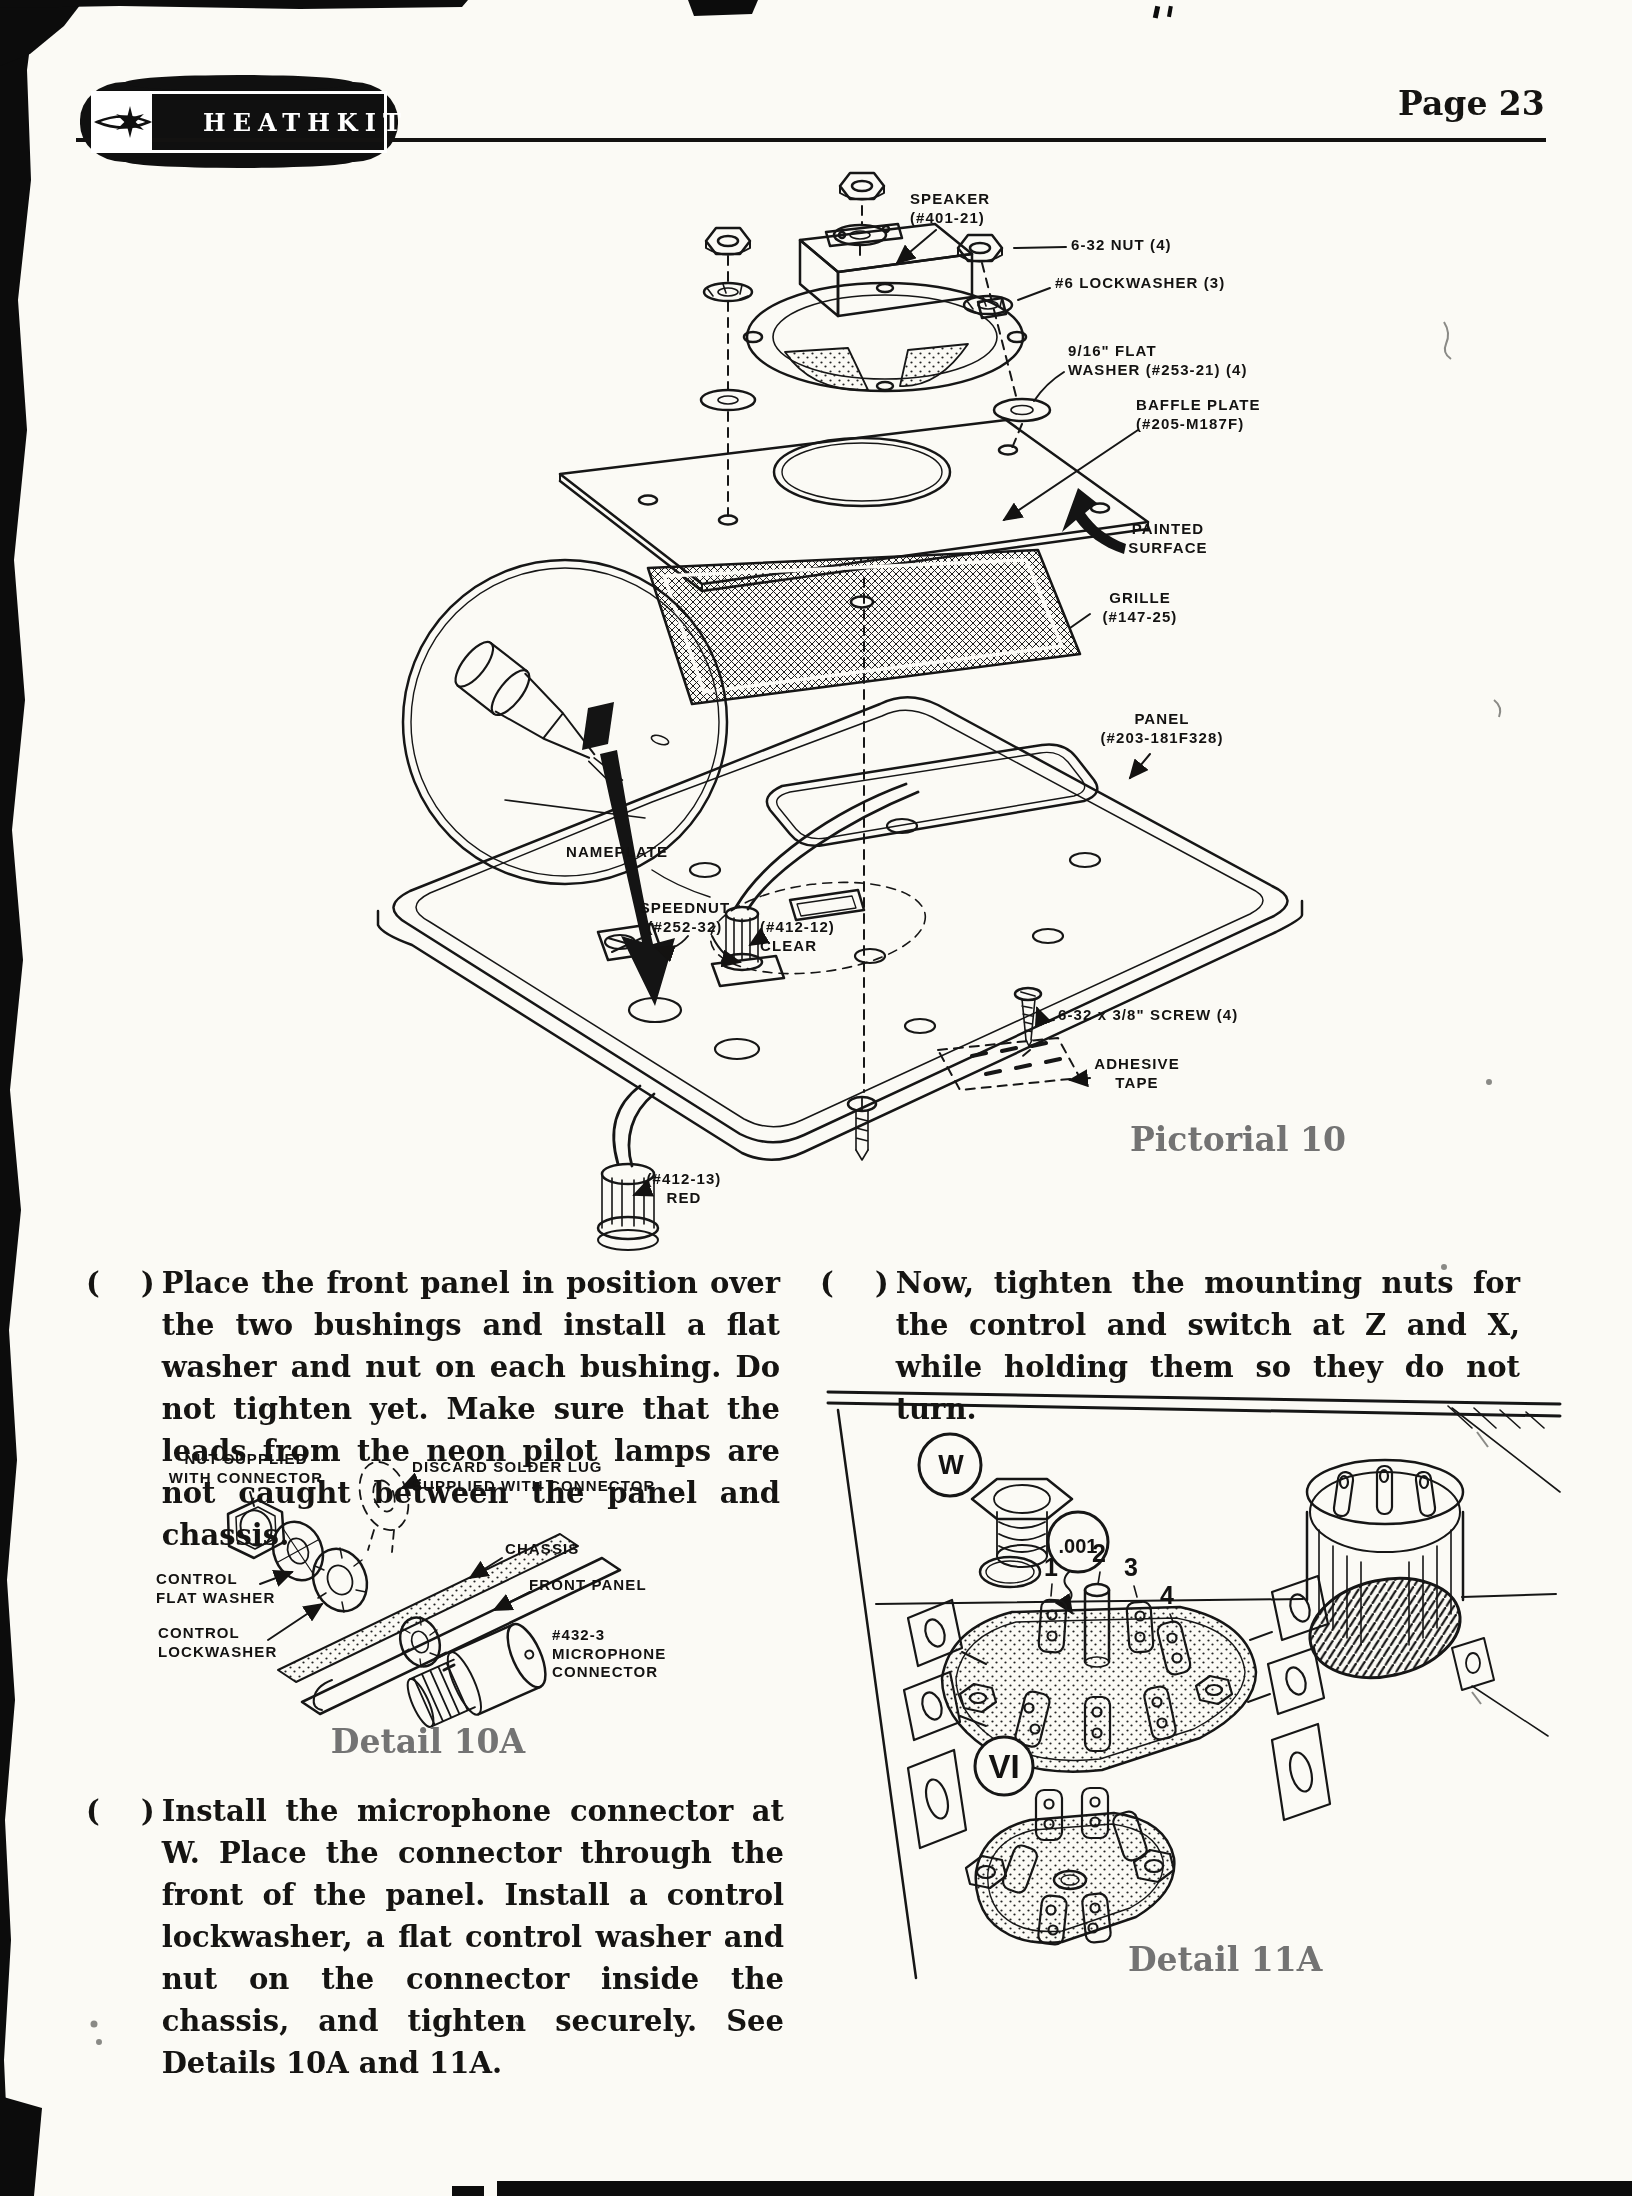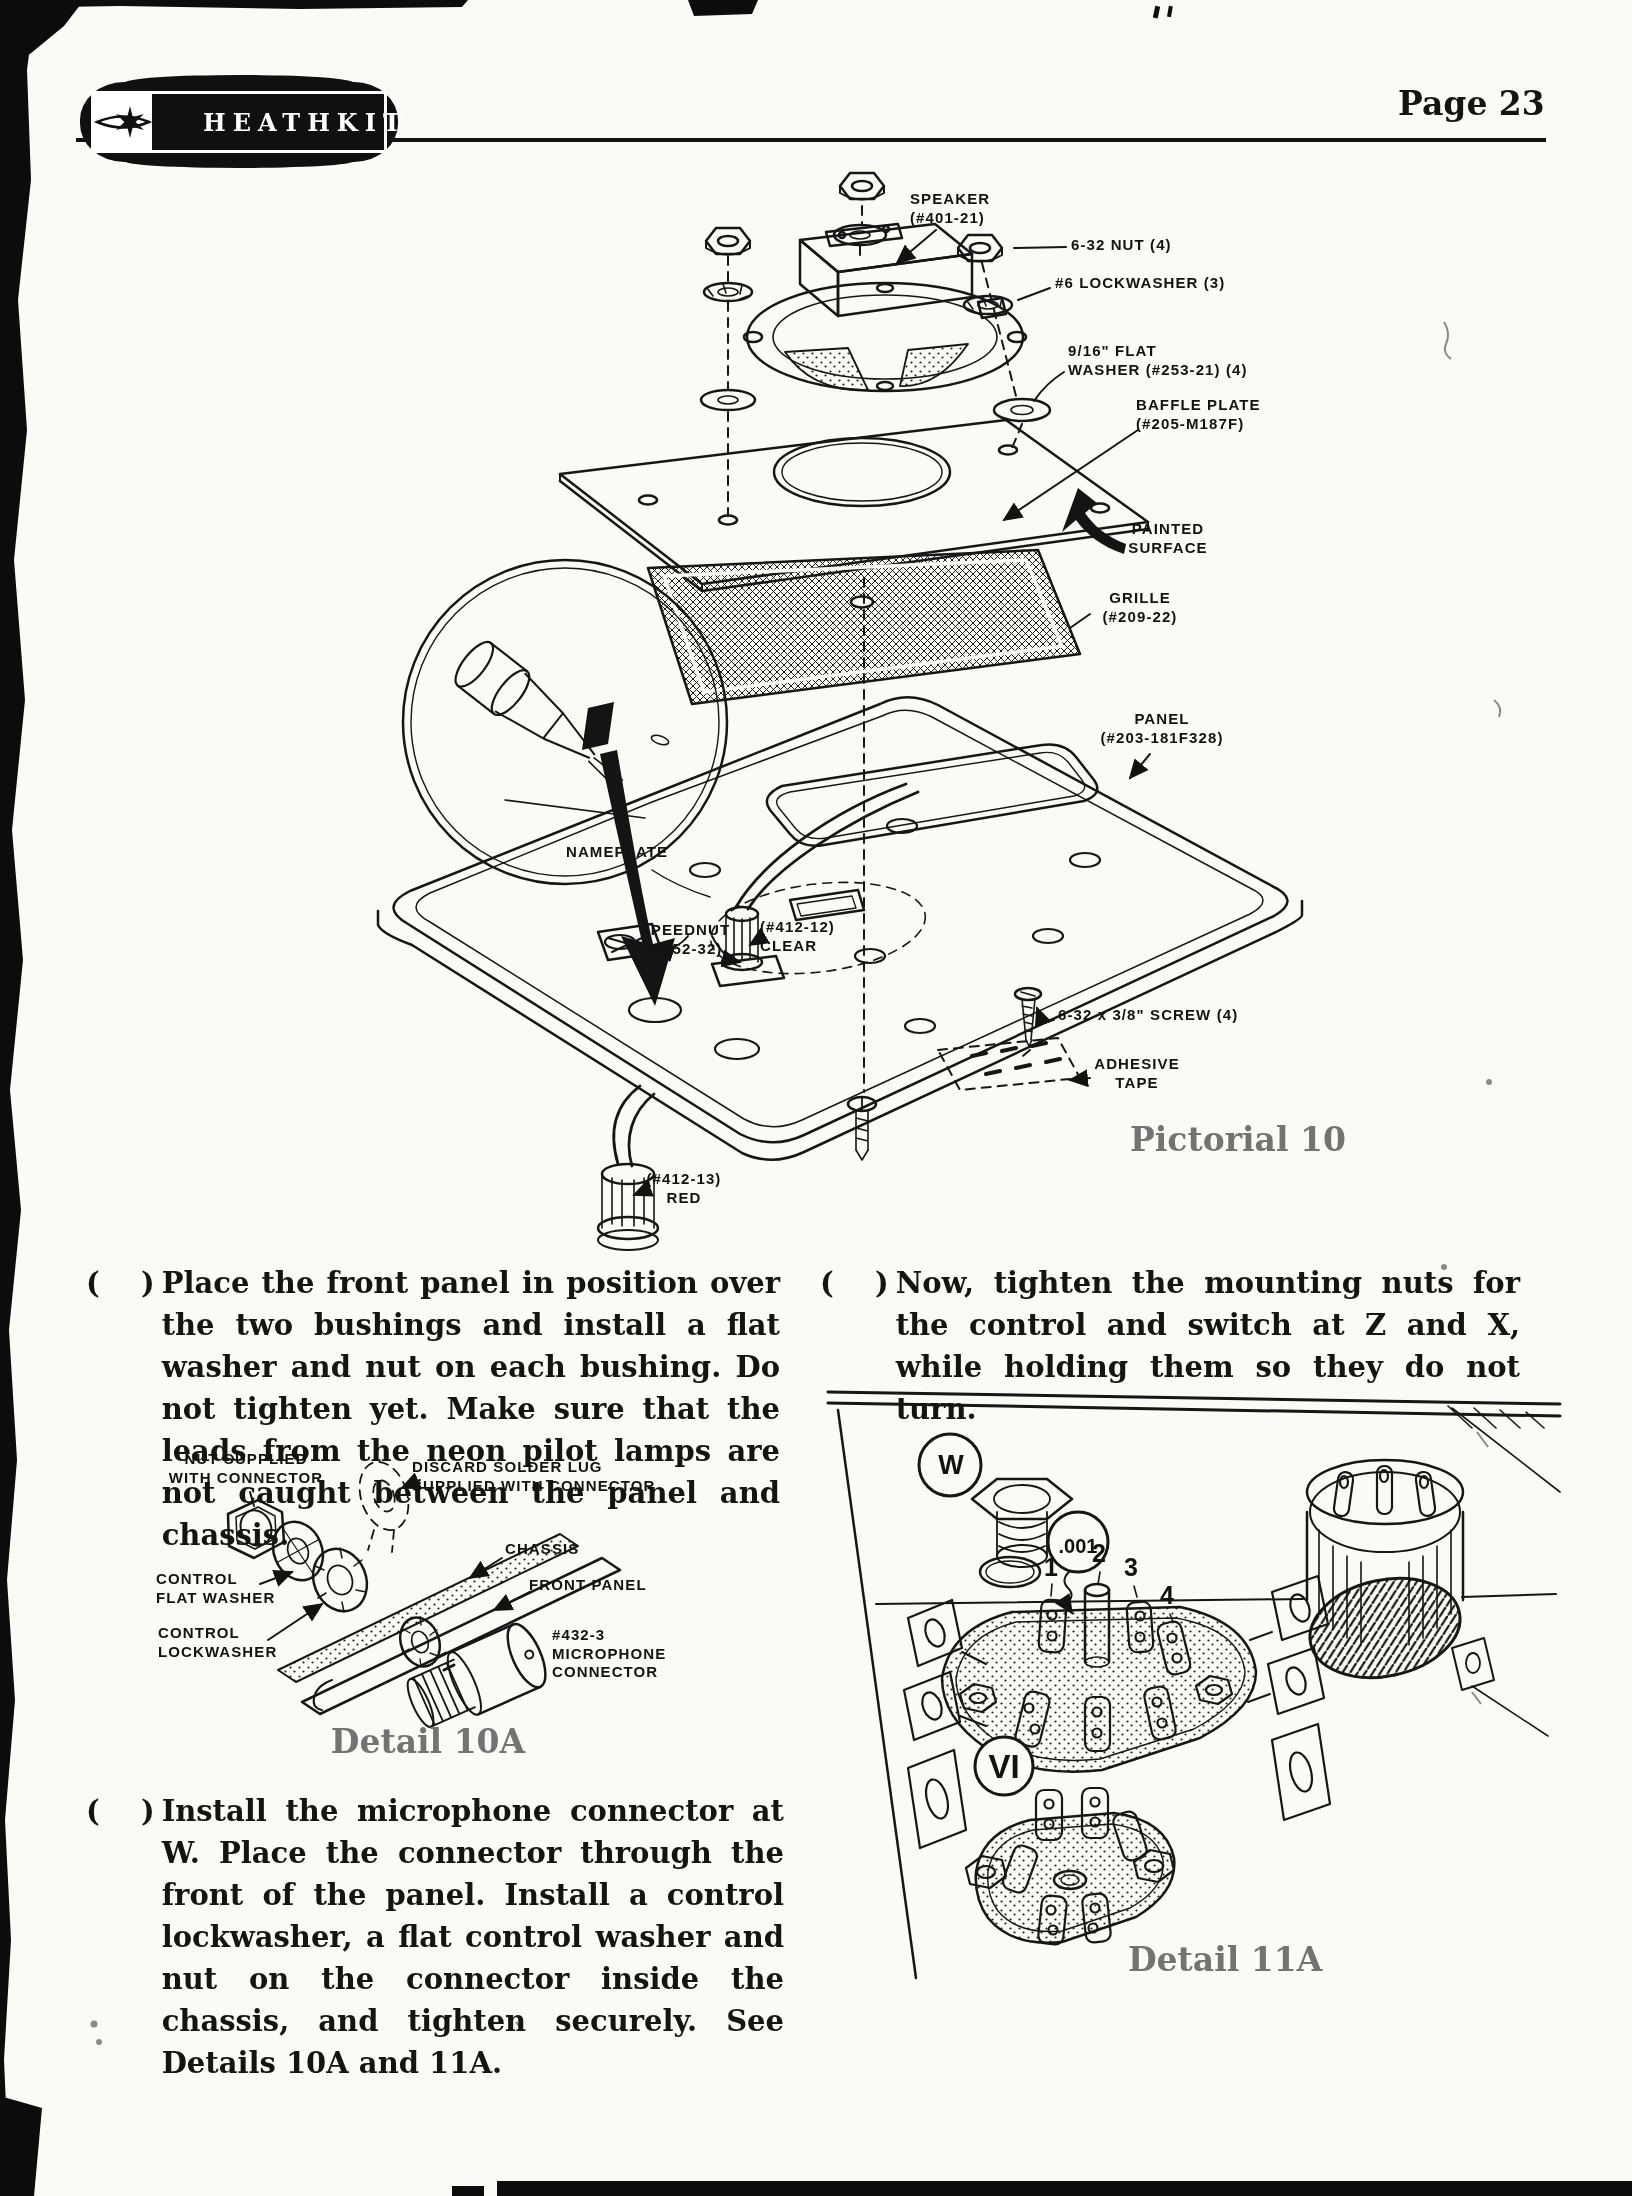--- a/index.html
+++ b/index.html
@@ -392,25 +392,25 @@
 (#401-21)</div>
   <div class="dlabel" style="left:1071px;top:236px">6-32 NUT (4)</div>
   <div class="dlabel" style="left:1055px;top:274px">#6 LOCKWASHER (3)</div>
   <div class="dlabel" style="left:1068px;top:342px;width:200px">9/16" FLAT
 WASHER (#253-21) (4)</div>
   <div class="dlabel" style="left:1136px;top:396px;width:170px">BAFFLE PLATE
 (#205-M187F)</div>
   <div class="dlabel" style="left:1118px;top:520px;width:100px;text-align:center">PAINTED
 SURFACE</div>
   <div class="dlabel" style="left:1092px;top:589px;width:96px;text-align:center">GRILLE
-(#209-22)</div>
+(#147-25)</div>
   <div class="dlabel" style="left:1092px;top:710px;width:140px;text-align:center">PANEL
 (#203-181F328)</div>
   <div class="dlabel" style="left:566px;top:843px">NAMEPLATE</div>
-  <div class="dlabel" style="left:632px;top:921px;width:106px;text-align:center">SPEEDNUT
+  <div class="dlabel" style="left:632px;top:899px;width:106px;text-align:center">SPEEDNUT
 (#252-32)</div>
   <div class="dlabel" style="left:760px;top:918px;width:94px;text-align:left">(#412-12)
 CLEAR</div>
   <div class="dlabel" style="left:1058px;top:1006px">6-32 x 3/8" SCREW (4)</div>
   <div class="dlabel" style="left:1090px;top:1055px;width:94px;text-align:center">ADHESIVE
 TAPE</div>
   <div class="dlabel" style="left:640px;top:1170px;width:88px;text-align:center">(#412-13)
 RED</div>
   <div class="caption" style="left:1130px;top:1122px">Pictorial 10</div>
 

